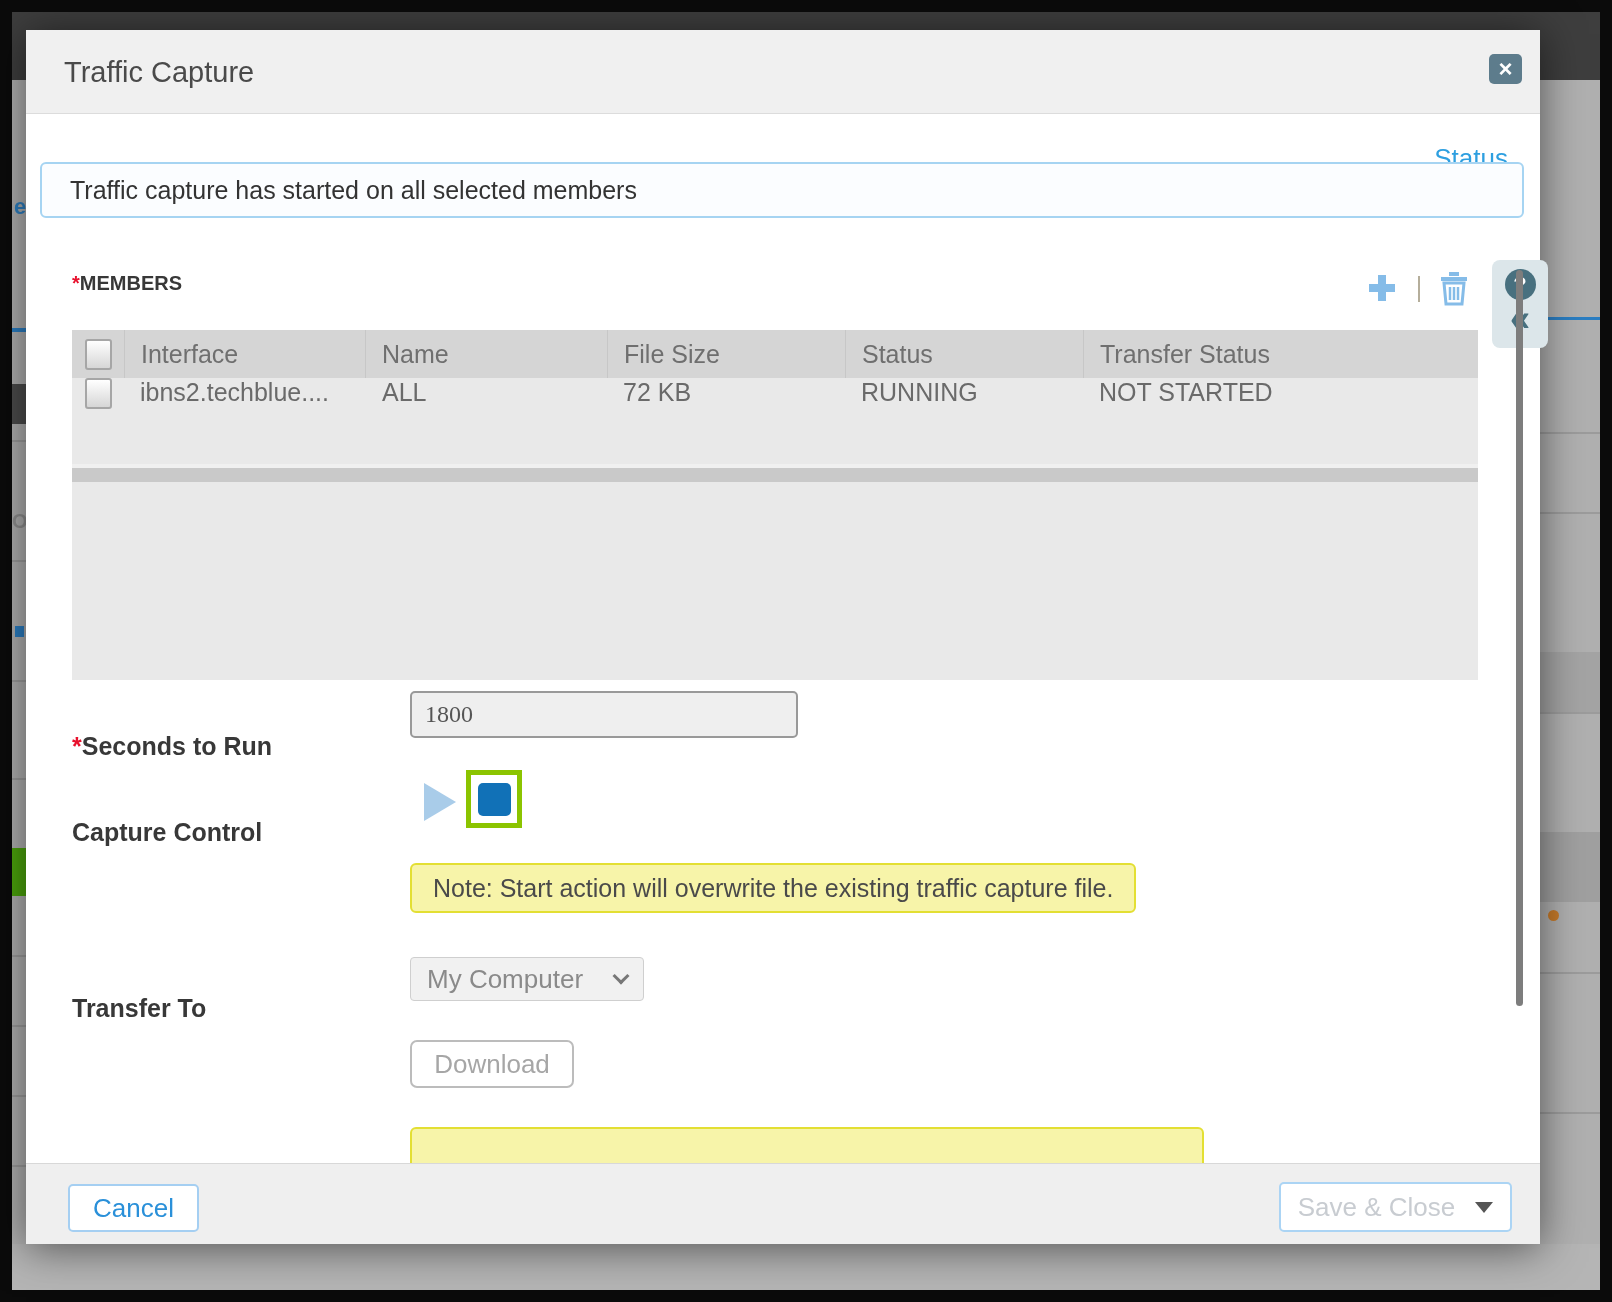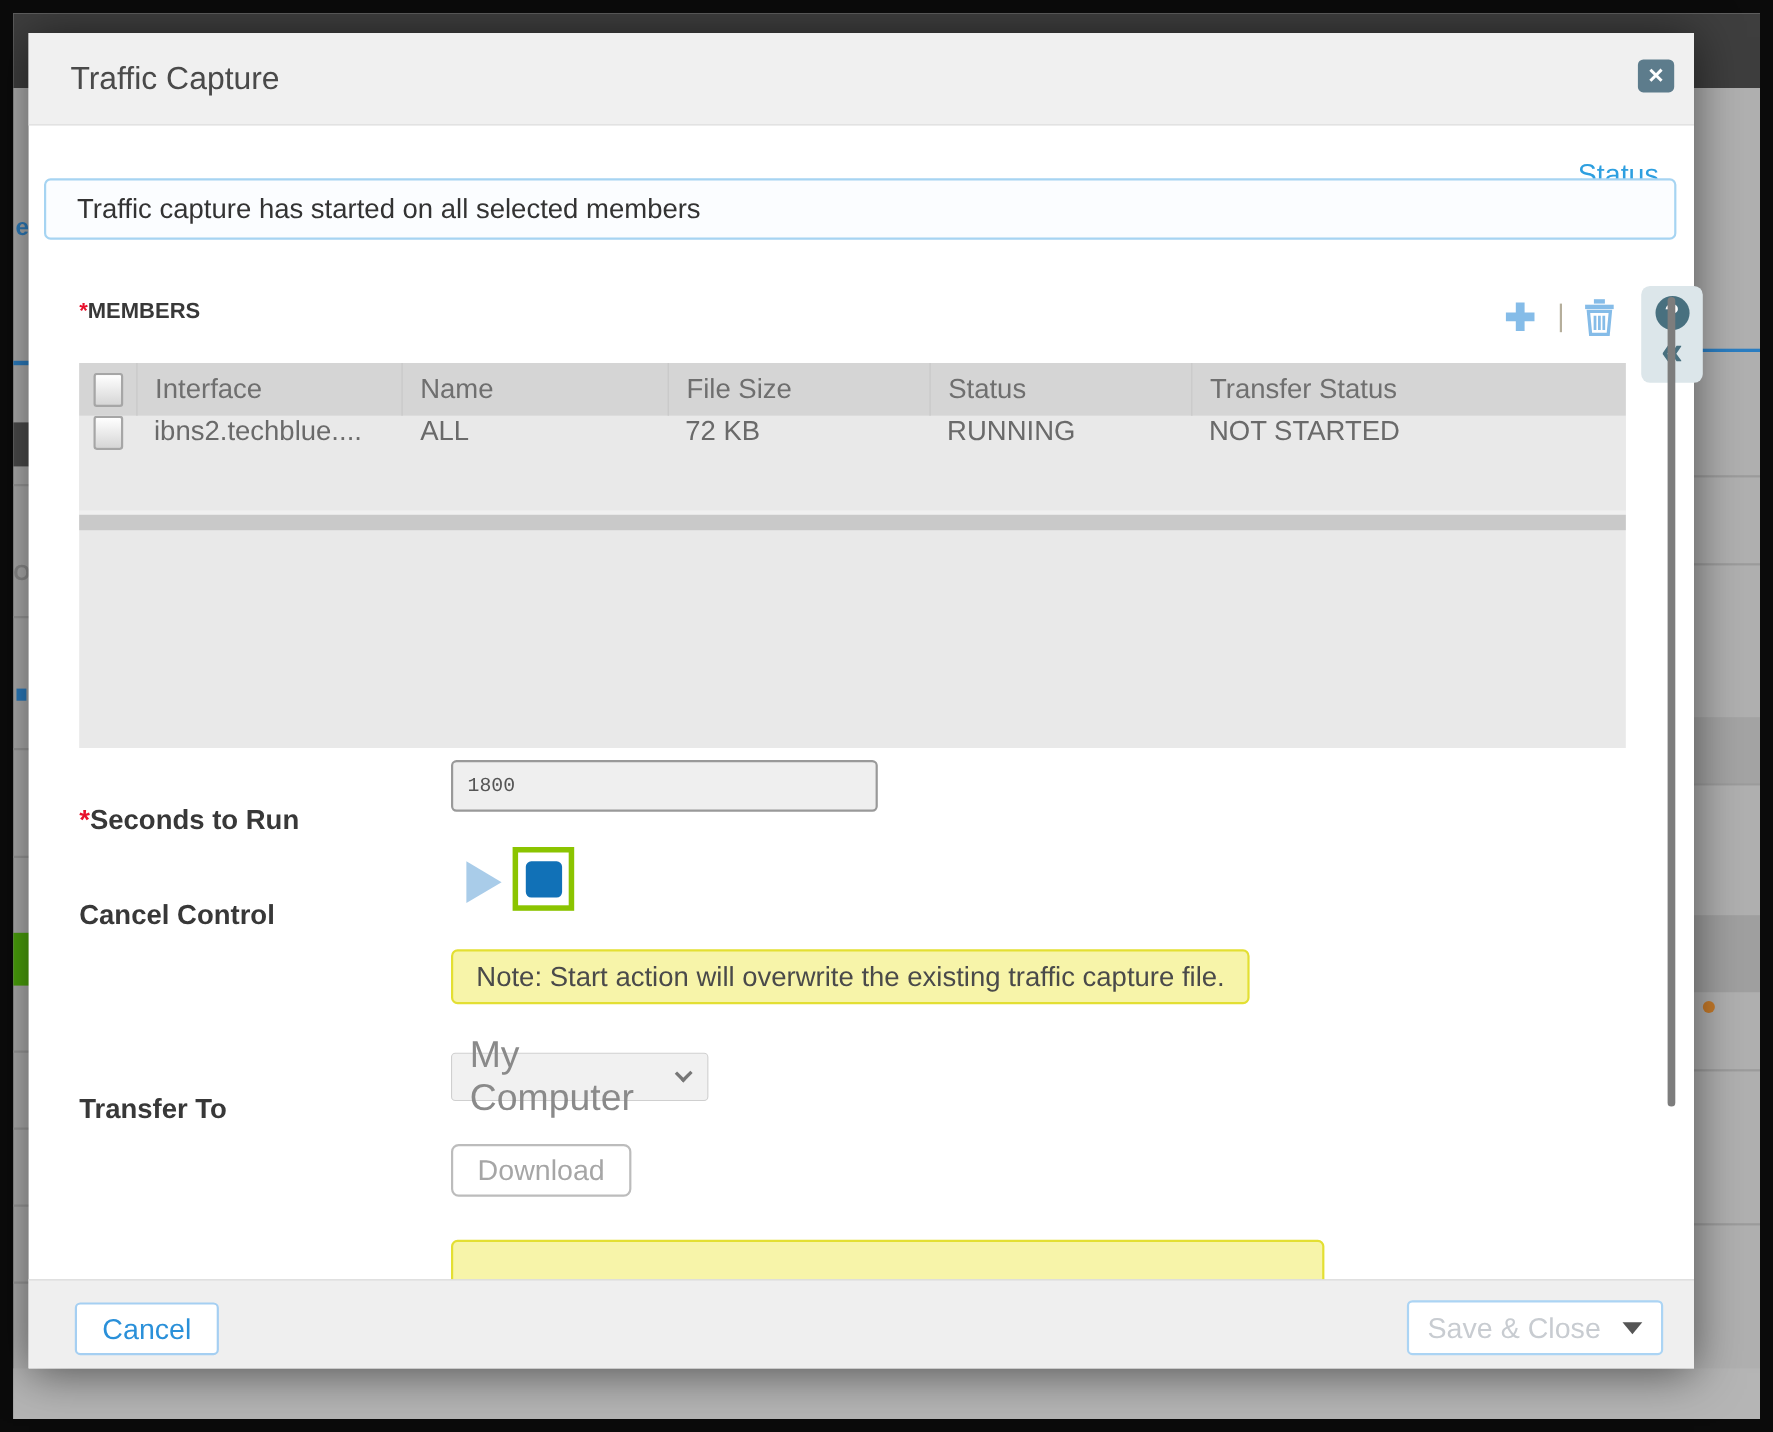--- a/index.html
+++ b/index.html
@@ -56,32 +56,32 @@
   .t-head .c-check { border-left:none !important; }
   .cb { width:27px; height:31px; border:2px solid #a6a6a6; border-radius:3px; background:linear-gradient(180deg,#ffffff 0%,#d6d6d6 100%); cursor:pointer; }
   .t-gap { height:4px; background:#f0f0f0; }
   .h-scroll { height:14px; background:#c9c9c9; cursor:pointer; }
 
   .v-scroll { position:absolute; left:1490px; top:240px; width:7px; height:736px; background:#7d7d7d; border-radius:4px; cursor:pointer; }
 
   
   .fld-label { position:absolute; left:46px; font-size:25px; font-weight:bold; color:#383838; }
   .seconds-input { position:absolute; left:384px; top:661px; width:388px; height:47px; background:#efefef; border:2px solid #999;
-                   border-radius:5px; font-size:18px; color:#555; padding-left:13px; font-family:Liberation Mono, monospace; }
+                   border-radius:5px; font-size:24px; color:#555; padding-left:13px; font-family:Liberation Serif, serif; }
   .play-icon { position:absolute; left:398px; top:753px; width:0; height:0; border-left:32px solid #a9cce9;
                border-top:19px solid transparent; border-bottom:19px solid transparent; cursor:pointer; }
   .stop-highlight { position:absolute; left:440px; top:740px; width:56px; height:58px; border:5px solid #8bc400; background:#fff;
                     display:flex; align-items:center; justify-content:center; }
   .stop-btn { width:33px; height:33px; background:#1171b7; border-radius:5px; cursor:pointer; }
 
   .note-box { position:absolute; left:384px; top:833px; width:726px; height:50px; background:#f7f4a9; border:2px solid #e3df33;
               border-radius:6px; display:flex; align-items:center; padding-left:21px; font-size:25px; color:#4a4a4a; }
 
   .dropdown { position:absolute; left:384px; top:927px; width:234px; height:44px; background:#f1f1f1; border:1px solid #cfcfcf;
-              border-radius:4px; display:flex; align-items:center; justify-content:space-between; padding:0 16px; font-size:34px; color:#8a8a8a; cursor:pointer; }
+              border-radius:4px; display:flex; align-items:center; justify-content:space-between; padding:0 16px; font-size:26px; color:#8a8a8a; cursor:pointer; }
   .chev { width:12px; height:12px; border-right:3px solid #777; border-bottom:3px solid #777; transform:rotate(45deg); margin-top:-6px; }
 
   .download-btn { position:absolute; left:384px; top:1010px; width:164px; height:48px; background:#fff; border:2px solid #bcbcbc;
                   border-radius:7px; font-size:26px; color:#a6a6a6; display:flex; align-items:center; justify-content:center; cursor:pointer; }
 
   .note2 { position:absolute; left:384px; top:1097px; width:794px; height:40px; background:#f7f4a9; border:2px solid #e3df33; border-radius:6px 6px 0 0; }
 
   
   .modal-footer { position:absolute; left:0; top:1133px; width:100%; height:81px; background:#efefef; border-top:1px solid #d8d8d8; }
   .cancel-btn { position:absolute; left:42px; top:20px; width:131px; height:48px; background:#fff; border:2px solid #a5cff2;
@@ -184,21 +184,21 @@
       <div class="h-scroll"></div>
     </div>
 
     <div class="v-scroll"></div>
 
     <div class="fld-label" style="top:702px;">
       <span class="req">*</span><span>Seconds to Run</span>
     </div>
     <input class="seconds-input" type="text" value="1800" style="">
 
-    <div class="fld-label" style="top:788px;">Cancel Control</div>
+    <div class="fld-label" style="top:788px;">Capture Control</div>
     <div class="play-icon"></div>
     <div class="stop-highlight">
       <div class="stop-btn"></div>
     </div>
 
     <div class="note-box">
       <span>Note: Start action will overwrite the existing traffic capture file.</span>
     </div>
 
     <div class="fld-label" style="top:964px;">Transfer To</div>

